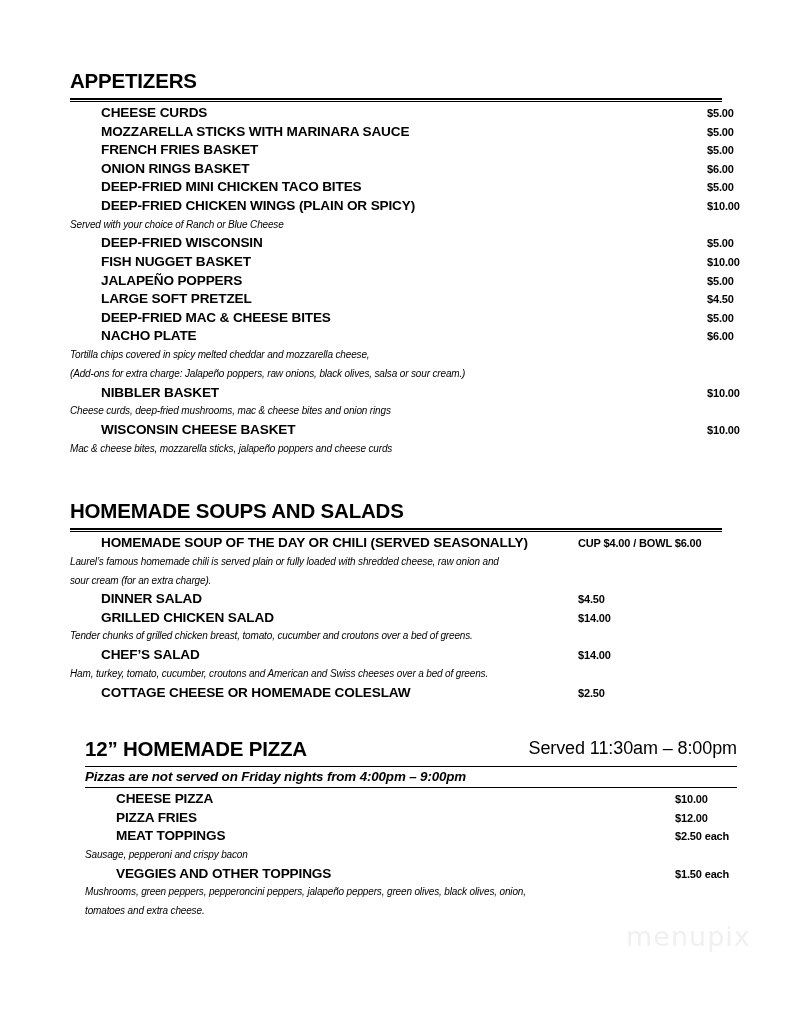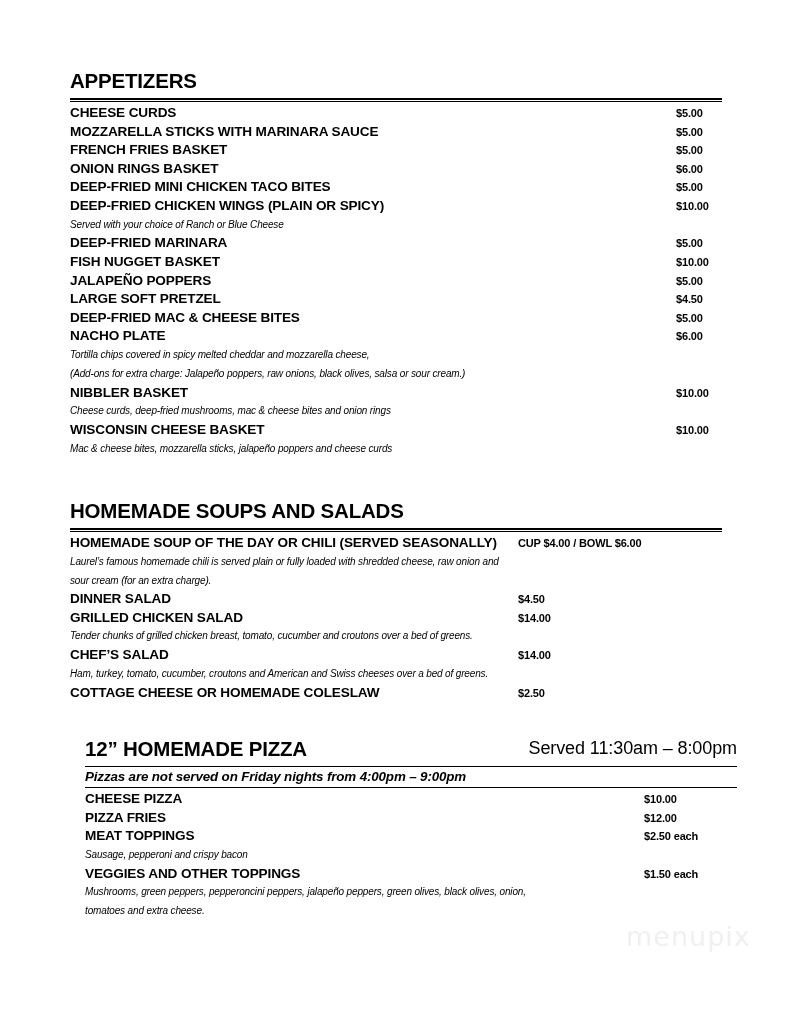--- a/index.html
+++ b/index.html
@@ -59,35 +59,36 @@
     border-top: 1.1px solid #000;
     height: 0;
   }
 
   
   .row {
     display: flex;
     align-items: flex-end;
     line-height: 18.6px;
     white-space: nowrap;
+    margin-left: 31px;
   }
   .row .name {
     font-size: 13.6px;
     font-weight: bold;
     letter-spacing: -0.15px;
   }
   .row .price {
     font-size: 11px;
     font-weight: bold;
     letter-spacing: -0.15px;
   }
 
   
   .col-app .price  { position: absolute; left: 606px; }
-  .col-soup .price { position: absolute; left: 448px; }
+  .col-soup .price { position: absolute; left: 477px; }
   .col-pz .price   { position: absolute; left: 559px; }
 
   .row { position: relative; }
 
   .desc {
     font-size: 10px;
     font-style: italic;
     line-height: 18.8px;
     letter-spacing: -0.15px;
     white-space: nowrap;
@@ -152,21 +153,21 @@
         <div class="row">
           <span class="name">DEEP-FRIED MINI CHICKEN TACO BITES</span>
           <span class="price">$5.00</span>
         </div>
         <div class="row">
           <span class="name">DEEP-FRIED CHICKEN WINGS (PLAIN OR SPICY)</span>
           <span class="price">$10.00</span>
         </div>
         <div class="desc">Served with your choice of Ranch or Blue Cheese</div>
         <div class="row">
-          <span class="name">DEEP-FRIED MARINARA</span>
+          <span class="name">DEEP-FRIED WISCONSIN</span>
           <span class="price">$5.00</span>
         </div>
         <div class="row">
           <span class="name">FISH NUGGET BASKET</span>
           <span class="price">$10.00</span>
         </div>
         <div class="row">
           <span class="name">JALAPEÑO POPPERS</span>
           <span class="price">$5.00</span>
         </div>

